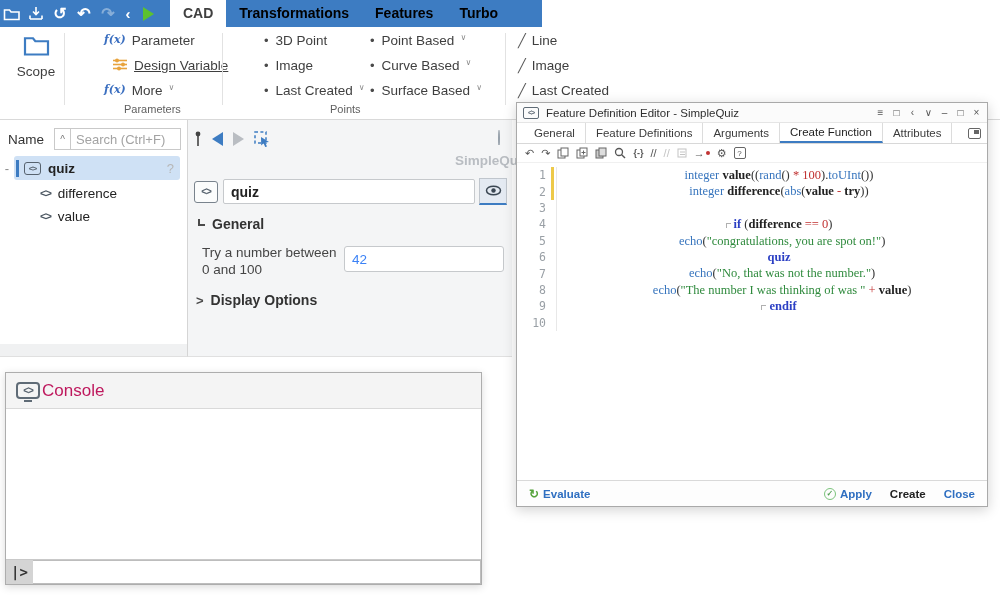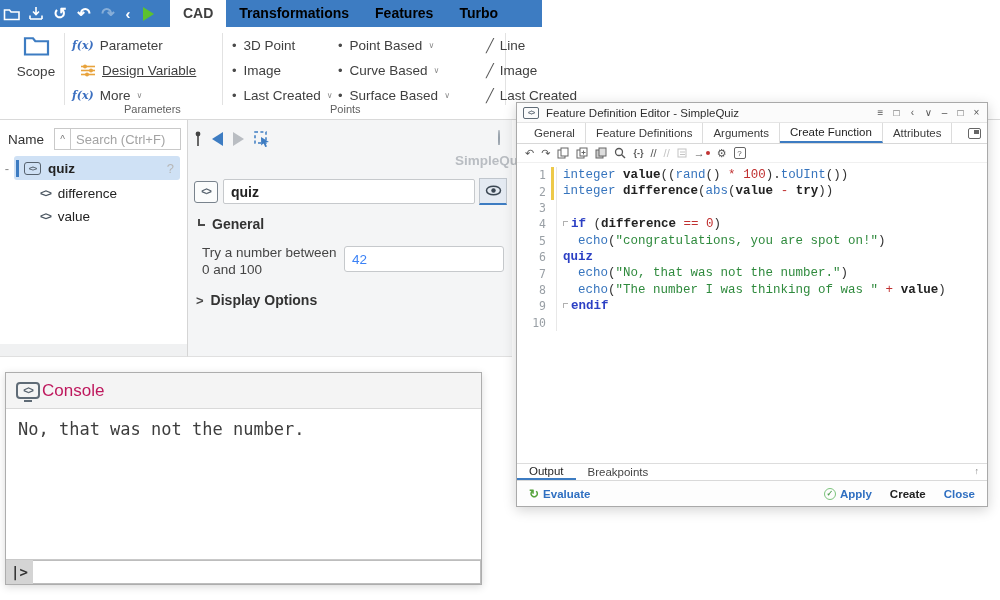--- a/index.html
+++ b/index.html
@@ -15,21 +15,21 @@
   .play-tri { width:0; height:0; border-left:11px solid #5cc22f; border-top:7px solid transparent; border-bottom:7px solid transparent; }
   #topbar .tabs { display:flex; height:27px; margin-left:10px; }
   .top-tab { height:27px; line-height:27px; padding:0 13px; color:#000000; font-size:14px; font-weight:bold; cursor:pointer; }
   .top-tab.active { background:#fff; color:#404040; }
 
   
   #ribbon { position:absolute; left:0; top:27px; width:1000px; height:93px; background:#fff; border-bottom:1px solid #d9d9d9; }
   .vsep { position:absolute; top:6px; width:1px; height:72px; background:#e2e2e2; }
   .scope { position:absolute; left:10px; top:8px; width:52px; text-align:center; cursor:pointer; }
   .scope .lbl { display:block; margin-top:4px; font-size:13.5px; color:#3f3f3f; }
-  .rrow { position:absolute; height:24px; display:flex; align-items:center; font-size:13.5px; color:#3f3f3f; cursor:pointer; white-space:nowrap; }
+  .rrow { position:absolute; height:24px; display:flex; align-items:flex-start; font-size:13.5px; color:#3f3f3f; cursor:pointer; white-space:nowrap;margin-left:32px; }
   .fx { font-family:"DejaVu Serif", serif; font-style:italic; font-weight:bold; color:#3b6fc0; font-size:11px; margin-right:6px; }
   .bullet { color:#4a4a4a; font-size:13px; margin-right:7px; }
   .slash { color:#5a5a5a; font-size:13px; margin-right:6px; }
   .caret { color:#8a8a8a; font-size:8px; margin-left:6px; }
   .grp-label { position:absolute; top:76px; font-size:11px; color:#5f5f5f; }
 
   
   #tree-panel { position:absolute; left:0; top:120px; width:188px; height:237px; background:#fff; border-right:1px solid #d5d5d5; border-bottom:1px solid #e0e0e0; }
   #tree-panel .bottom-strip { position:absolute; left:0; bottom:0; width:100%; height:12px; background:#f0f1f2; }
   .tree-header { position:absolute; left:0; top:6px; width:100%; height:26px; display:flex; align-items:center; }
@@ -102,21 +102,21 @@
   .ticon svg { display:block; }
   .braces { font-size:9px; font-weight:bold; }
   .runto { position:relative; }
   .reddot { width:4px; height:4px; border-radius:50%; background:#c23333; margin-left:1px; }
   .helpbox { width:12px; height:12px; border:1.2px solid #666; border-radius:2px; font-size:8px; color:#555; display:flex; align-items:center; justify-content:center; }
   .ed-code { flex:1; overflow:hidden; padding-top:4px; position:relative; }
   .code-line { display:flex; height:16.4px; align-items:center; }
   .gut { width:34px; text-align:right; padding-right:5px; color:#9aa0a6; font-family:"DejaVu Sans Mono", monospace; font-size:11.5px; }
   .chg { width:5px; height:16.4px; }
   .chg.on { background:#edc949; width:3px; margin-right:2px; }
-  .ctext { white-space:pre; font-family:Liberation Mono, monospace; font-size:12.5px; border-left:1px solid #e8e8e8; padding-left:6px; height:16.4px; line-height:16.4px; flex:1; color:#333; }
+  .ctext { white-space:pre; font-family:Liberation Serif, serif; font-size:12.5px; border-left:1px solid #e8e8e8; padding-left:14px; height:16.4px; line-height:16.4px; flex:1; color:#333;text-align:center; }
   .foldmark { display:inline-block; width:5px; height:5px; border-left:1.5px solid #b0b0b0; border-top:1.5px solid #b0b0b0; margin-right:3px; vertical-align:middle; }
   .tk-k { color:#3674bd; }
   .tk-c { color:#2b3fc4; font-weight:bold; }
   .tk-f { color:#3674bd; }
   .tk-i { color:#222; font-weight:600; }
   .tk-n { color:#c03030; }
   .tk-s { color:#2f8a3d; }
   .tk-p { color:#333; }
   .ed-btabs { height:17px; border-top:1px solid #ddd; display:flex; align-items:stretch; font-size:11.5px; color:#444; position:relative; }
   .btab { padding:0 12px; display:flex; align-items:center; cursor:pointer; }
@@ -311,21 +311,20 @@
   </div>
 
   <div id="breadcrumb">SimpleQuiz</div>
 
   <div id="console-window">
     <div class="con-header">
       <span class="con-icon">&lt;&gt;</span>
       <span class="con-title">Console</span>
     </div>
     <div class="con-body" id="console-lines">
-        <div class="con-line">No, that was not the number.</div>
       </div>
     <div class="con-prompt-row">
       <span class="con-prompt">|&gt;</span>
       <input class="con-input" style="">
     </div>
   </div>
 
   <div id="editor-window">
     <div class="ed-titlebar">
       <span class="ed-icon">&lt;&gt;</span>
@@ -440,25 +439,20 @@
           <span class="gut">9</span>
           <span class="chg"></span>
           <span class="ctext"><span class="foldmark"></span><span class="tk-c">endif</span></span>
         </div>
         <div class="code-line">
           <span class="gut">10</span>
           <span class="chg"></span>
           <span class="ctext"></span>
         </div>
       </div>
-    <div class="ed-btabs">
-      <span class="btab active">Output</span>
-      <span class="btab">Breakpoints</span>
-      <span class="up-arrow">↑</span>
-    </div>
     <div class="ed-footer">
       <span class="ftr-btn ftr-blue" style="margin-left:12px;">
         <span class="eval-icon">↻</span>
         <span>Evaluate</span>
       </span>
       <span class="ftr-right">
         <span class="ftr-btn ftr-blue">
           <span class="apply-icon">✓</span>
           <span>Apply</span>
         </span>

